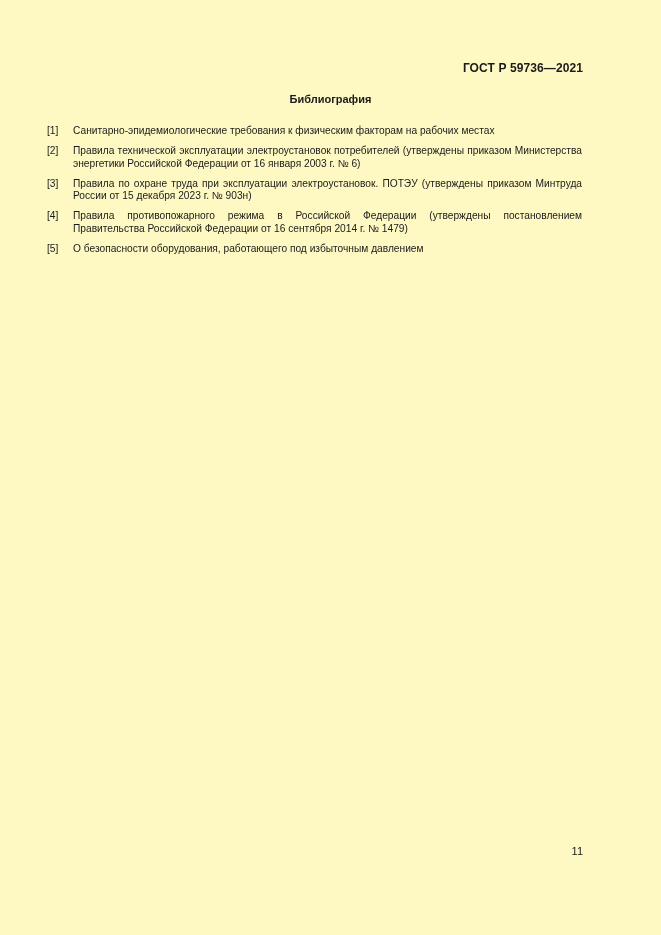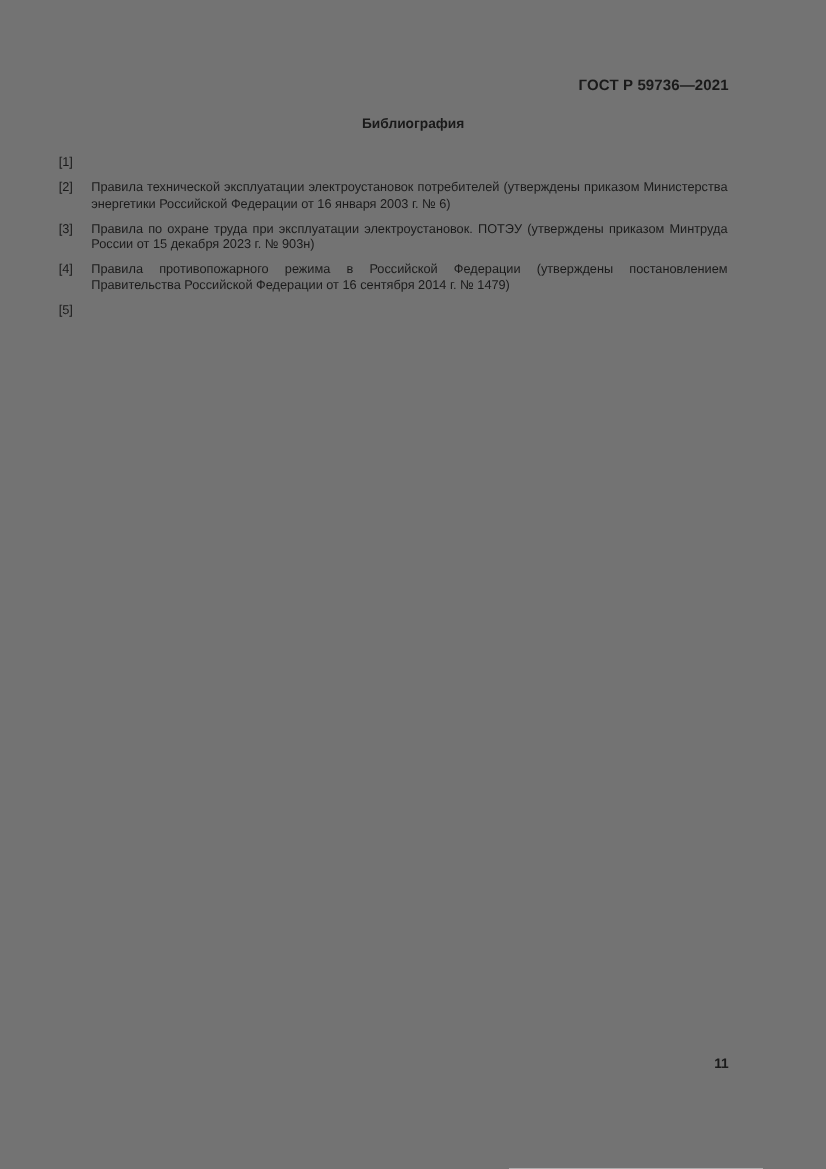--- a/index.html
+++ b/index.html
@@ -12,21 +12,21 @@
       height: 935px;
       position: relative;
       overflow: hidden;
       font-family: "Liberation Sans", sans-serif;
       color: #1a1a1a;
     }
     .page {
       position: absolute;
       left: 0; top: 0;
       width: 661px; height: 935px;
-      background: #737373;
+      background: #fef9c3;
     }
     .doc-header {
       position: absolute;
       top: 61px;
       right: 78px;
       font-size: 12px;
       font-weight: bold;
       letter-spacing: 0.1px;
     }
     .doc-title {
@@ -65,49 +65,50 @@
     .entry.two-col .right {
       flex: 1;
       text-align: justify;
     }
     .line { display: block; }
     .page-number {
       position: absolute;
       top: 845px;
       right: 78px;
       font-size: 11px;
-      font-weight: bold;
     }
   </style>
 </head>
 <body>
 
 <div class="page">
   <div class="doc-header">ГОСТ Р 59736—2021</div>
   <div class="doc-title">Библиография</div>
 
   <div class="biblio">
     <div class="entry two-col">
       <span class="num">[1]</span>
+      <div class="right">Санитарно-эпидемиологические требования к физическим факторам на рабочих местах</div>
     </div>
 
     <div class="entry">
       <span class="num">[2]</span>
       <div class="body">Правила технической эксплуатации электроустановок потребителей (утверждены приказом Министерства энергетики Российской Федерации от 16 января 2003 г. № 6)</div>
     </div>
 
     <div class="entry">
       <span class="num">[3]</span>
       <div class="body">Правила по охране труда при эксплуатации электроустановок. ПОТЭУ (утверждены приказом Минтруда России от 15 декабря 2023 г. № 903н)</div>
     </div>
 
     <div class="entry">
       <span class="num">[4]</span>
       <div class="body">Правила противопожарного режима в Российской Федерации (утверждены постановлением Правительства Российской Федерации от 16 сентября 2014 г. № 1479)</div>
     </div>
 
     <div class="entry two-col">
       <span class="num">[5]</span>
+      <div class="right">О безопасности оборудования, работающего под избыточным давлением</div>
     </div>
   </div>
 
   <div class="page-number">11</div>
 </div>
 
 </body></html>

